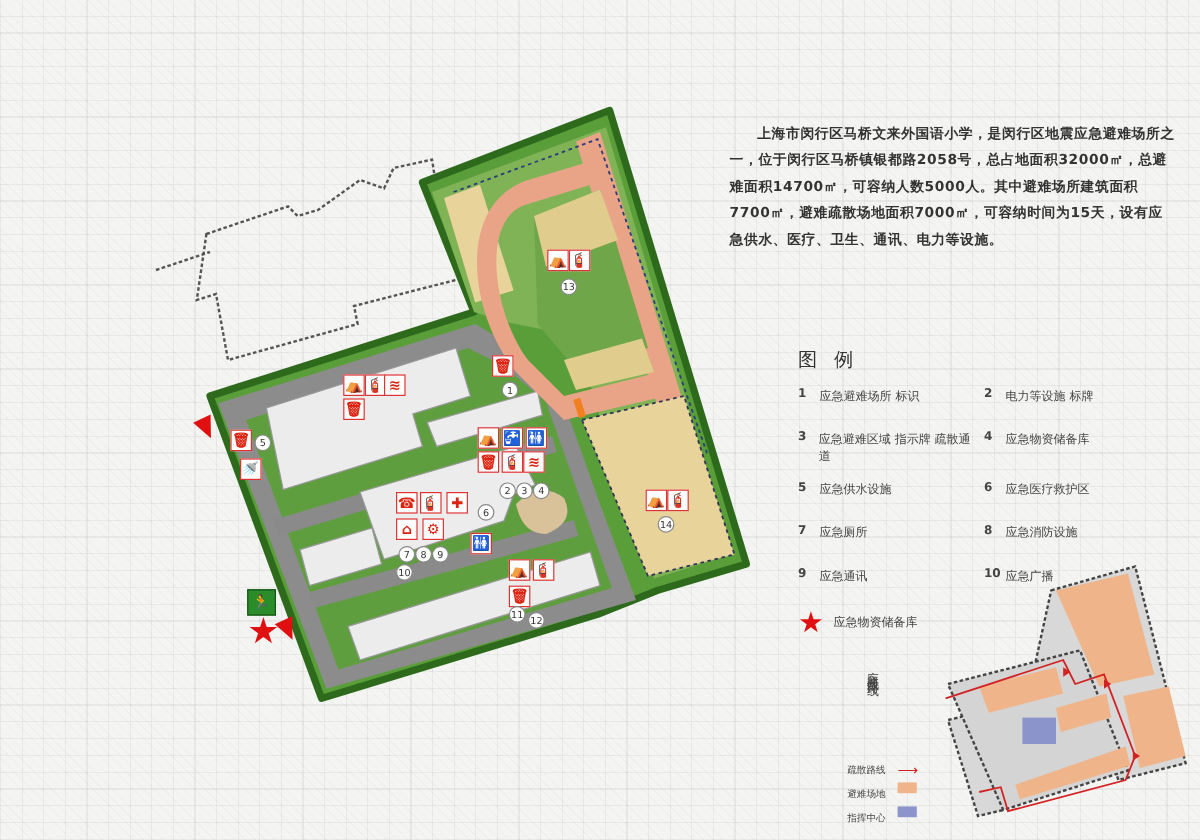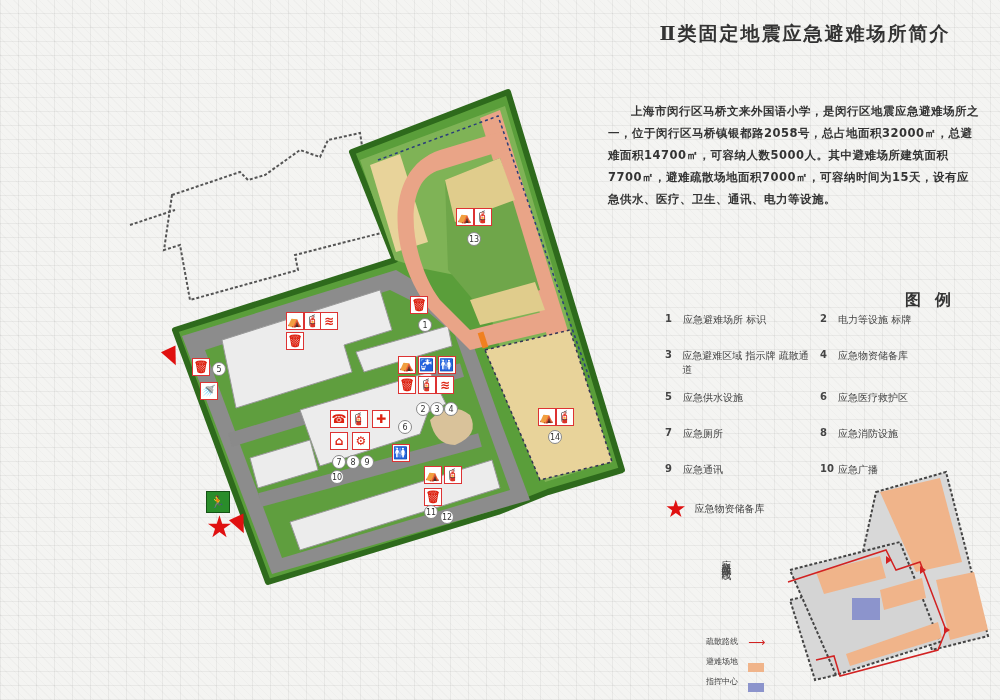--- a/index.html
+++ b/index.html
@@ -9,30 +9,30 @@
     background-image:
       repeating-linear-gradient(0deg, rgba(0,0,0,0.05) 0 1px, transparent 1px 14px),
       repeating-linear-gradient(90deg, rgba(0,0,0,0.05) 0 1px, transparent 1px 18px),
       repeating-linear-gradient(45deg, rgba(0,0,0,0.02) 0 1px, transparent 1px 6px);
   }
   .title{position:absolute;left:630px;top:18px;width:350px;text-align:center;
     font-family:"DejaVu Serif",serif;font-weight:bold;font-size:19px;line-height:30px;letter-spacing:2px;color:#333;}
   .desc{position:absolute;left:608px;top:100px;width:372px;font-size:11.5px;line-height:22px;
     text-indent:2em;color:#333;letter-spacing:0.5px;font-weight:bold;}
   .legend{position:absolute;left:665px;top:290px;width:300px;}
-  .legend-title{text-align:right;font-weight:bold;font-size:16px;letter-spacing:14px;margin-bottom:2px;color:#333;font-family:"DejaVu Serif",serif;}
+  .legend-title{text-align:left;font-weight:normal;font-size:16px;letter-spacing:14px;margin-bottom:12px;color:#333;font-family:"DejaVu Serif",serif;}
   .legend-grid{display:grid;grid-template-columns:145px 145px;row-gap:14px;column-gap:10px;font-size:10px;color:#444;}
   .legend-item{display:flex;gap:8px;align-items:flex-start;min-height:22px;}
   .legend-num{width:10px;font-weight:bold;}
   .legend-star{display:flex;align-items:center;gap:8px;margin-top:12px;font-size:10px;color:#444;}
   .star{color:#e01010;font-size:24px;line-height:24px;}
   .map{position:absolute;left:0;top:0;width:640px;height:620px;}
   .inset{position:absolute;left:700px;top:470px;width:300px;height:230px;}
   .inset-legend{position:absolute;left:706px;top:632px;font-size:8px;color:#444;line-height:20px;}
-  .inset-legend div{display:flex;align-items:flex-end;gap:10px;}
+  .inset-legend div{display:flex;align-items:flex-start;gap:10px;}
   .sw{display:inline-block;width:16px;height:9px;}
   .vert-label{position:absolute;left:722px;top:552px;width:12px;font-size:10px;line-height:15px;color:#444;writing-mode:vertical-rl;letter-spacing:2px;}
   .icon{position:absolute;width:16px;height:16px;background:#fff;border:1px solid #d33;display:flex;align-items:center;justify-content:center;color:#d21;font-size:12px;font-weight:bold;line-height:1;}
   .num{position:absolute;width:12px;height:12px;border-radius:50%;background:#fff;border:1px solid #888;font-size:8px;display:flex;align-items:center;justify-content:center;color:#333;}
   .exit{position:absolute;left:206px;top:491px;width:22px;height:20px;background:#2a8d2a;border:1px solid #155215;color:#fff;font-size:12px;display:flex;align-items:center;justify-content:center;}
   .bigstar{position:absolute;color:#e01010;font-size:30px;line-height:30px;}
   .flag{position:absolute;width:0;height:0;border-left:8px solid transparent;border-right:8px solid transparent;border-top:18px solid #e01010;}
 </style>
 </head>
 <body>
@@ -126,21 +126,20 @@
   <div class="num" style="left:467px;top:232px">13</div>
   <div class="num" style="left:548px;top:430px">14</div>
 </div>
 
 <div class="flag" style="left:164px;top:348px;transform:rotate(-25deg)"></div>
 <div class="flag" style="left:232px;top:516px;transform:rotate(-25deg)"></div>
 <div class="exit">🏃</div>
 <div class="bigstar" style="left:206px;top:512px">★</div>
 
 <div class="title">
-  <div>Ⅱ类固定地震应急避难场所简介</div>
 </div>
 
 <div class="desc">上海市闵行区马桥文来外国语小学，是闵行区地震应急避难场所之一，位于闵行区马桥镇银都路2058号，总占地面积32000㎡，总避难面积14700㎡，可容纳人数5000人。其中避难场所建筑面积7700㎡，避难疏散场地面积7000㎡，可容纳时间为15天，设有应急供水、医疗、卫生、通讯、电力等设施。</div>
 
 <div class="legend">
   <div class="legend-title">图例</div>
   <div class="legend-grid">
     <div class="legend-item">
         <span class="legend-num">1</span>
         <span>应急避难场所 标识</span>

